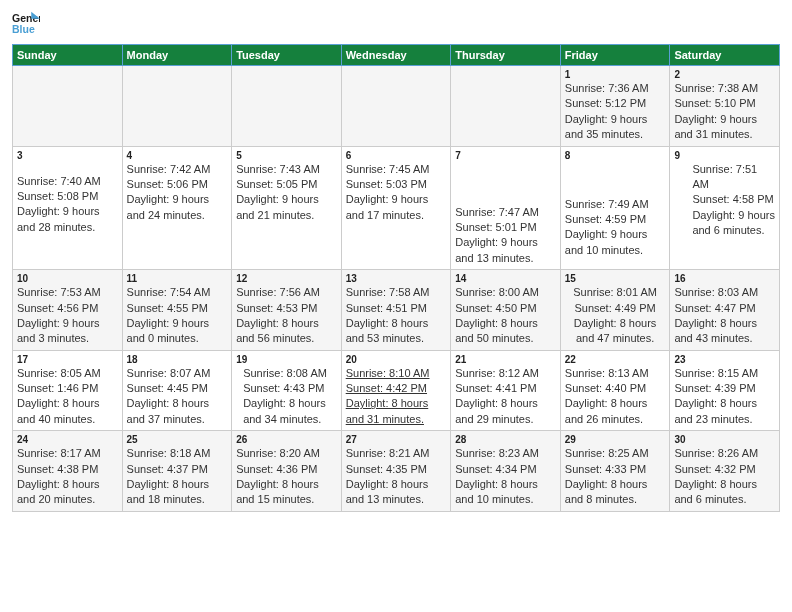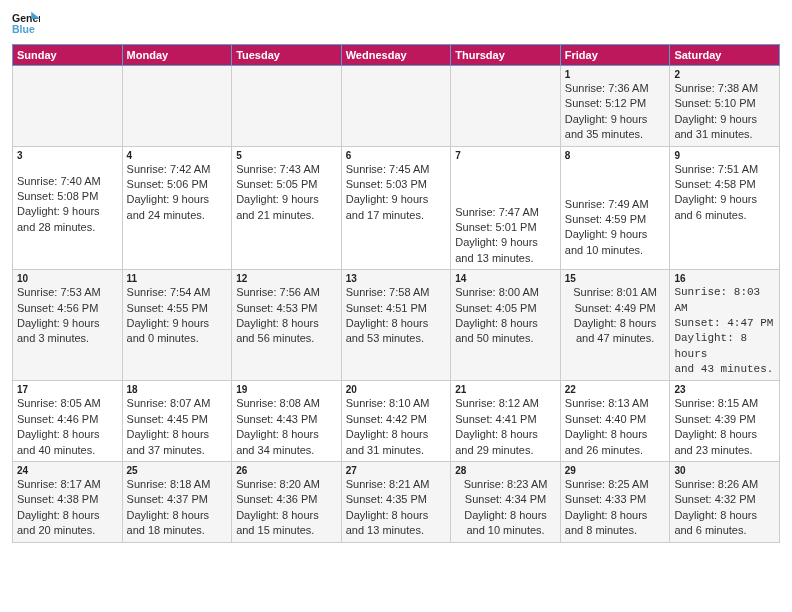--- a/index.html
+++ b/index.html
@@ -41,21 +41,21 @@
     .subtitle {
       font-size: 13px;
       color: #333;
     }
     table {
       width: 100%;
       border-collapse: collapse;
       table-layout: fixed;
     }
     thead tr th {
-      background-color: #be185d;
+      background-color: #15803d;
       color: #fff;
       font-size: 11px;
       font-weight: bold;
       padding: 4px 4px;
       text-align: left;
       border: 1px solid #5a9fd4;
     }
     tbody tr td {
       vertical-align: top;
       border: 1px solid #ccc;
@@ -176,21 +176,21 @@
           </td>
           <td>
             <div class="day-number">8</div>
             <div class="day-info" style="white-space: pre-line; margin-top: 36px;">Sunrise: 7:49 AM
 Sunset: 4:59 PM
 Daylight: 9 hours
 and 10 minutes.</div>
           </td>
           <td>
             <div class="day-number">9</div>
-            <div class="day-info" style="white-space: pre-line;">Sunrise: 7:51 AM
+            <div class="day-info" style="white-space: pre-line; margin-left: 18px;">Sunrise: 7:51 AM
 Sunset: 4:58 PM
 Daylight: 9 hours
 and 6 minutes.</div>
           </td>
         </tr>
         <tr>
           <td>
             <div class="day-number">10</div>
             <div class="day-info" style="white-space: pre-line;">Sunrise: 7:53 AM
 Sunset: 4:56 PM
@@ -214,64 +214,64 @@
           <td>
             <div class="day-number">13</div>
             <div class="day-info" style="white-space: pre-line;">Sunrise: 7:58 AM
 Sunset: 4:51 PM
 Daylight: 8 hours
 and 53 minutes.</div>
           </td>
           <td>
             <div class="day-number">14</div>
             <div class="day-info" style="white-space: pre-line;">Sunrise: 8:00 AM
-Sunset: 4:05 PM
+Sunset: 4:50 PM
 Daylight: 8 hours
 and 50 minutes.</div>
           </td>
           <td>
             <div class="day-number">15</div>
             <div class="day-info" style="white-space: pre-line; text-align: center;">Sunrise: 8:01 AM
 Sunset: 4:49 PM
 Daylight: 8 hours
 and 47 minutes.</div>
           </td>
           <td>
             <div class="day-number">16</div>
-            <div class="day-info" style="white-space: pre-line; font-family: Liberation Mono, monospace;">Sunrise: 8:03 AM
+            <div class="day-info" style="white-space: pre-line;">Sunrise: 8:03 AM
 Sunset: 4:47 PM
 Daylight: 8 hours
 and 43 minutes.</div>
           </td>
         </tr>
         <tr>
           <td>
             <div class="day-number">17</div>
             <div class="day-info" style="white-space: pre-line;">Sunrise: 8:05 AM
-Sunset: 4:46 PM
+Sunset: 1:46 PM
 Daylight: 8 hours
 and 40 minutes.</div>
           </td>
           <td>
             <div class="day-number">18</div>
             <div class="day-info" style="white-space: pre-line;">Sunrise: 8:07 AM
 Sunset: 4:45 PM
 Daylight: 8 hours
 and 37 minutes.</div>
           </td>
           <td>
             <div class="day-number">19</div>
-            <div class="day-info" style="white-space: pre-line;">Sunrise: 8:08 AM
+            <div class="day-info" style="white-space: pre-line; margin-left: 7px;">Sunrise: 8:08 AM
 Sunset: 4:43 PM
 Daylight: 8 hours
 and 34 minutes.</div>
           </td>
           <td>
             <div class="day-number">20</div>
-            <div class="day-info" style="white-space: pre-line;">Sunrise: 8:10 AM
+            <div class="day-info" style="white-space: pre-line; text-decoration: underline;">Sunrise: 8:10 AM
 Sunset: 4:42 PM
 Daylight: 8 hours
 and 31 minutes.</div>
           </td>
           <td>
             <div class="day-number">21</div>
             <div class="day-info" style="white-space: pre-line;">Sunrise: 8:12 AM
 Sunset: 4:41 PM
 Daylight: 8 hours
 and 29 minutes.</div>
@@ -315,21 +315,21 @@
           </td>
           <td>
             <div class="day-number">27</div>
             <div class="day-info" style="white-space: pre-line;">Sunrise: 8:21 AM
 Sunset: 4:35 PM
 Daylight: 8 hours
 and 13 minutes.</div>
           </td>
           <td>
             <div class="day-number">28</div>
-            <div class="day-info" style="white-space: pre-line; text-align: center;">Sunrise: 8:23 AM
+            <div class="day-info" style="white-space: pre-line;">Sunrise: 8:23 AM
 Sunset: 4:34 PM
 Daylight: 8 hours
 and 10 minutes.</div>
           </td>
           <td>
             <div class="day-number">29</div>
             <div class="day-info" style="white-space: pre-line;">Sunrise: 8:25 AM
 Sunset: 4:33 PM
 Daylight: 8 hours
 and 8 minutes.</div>

